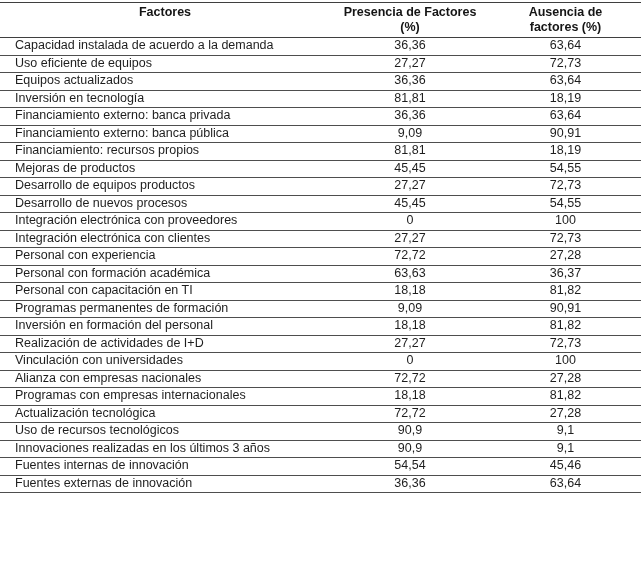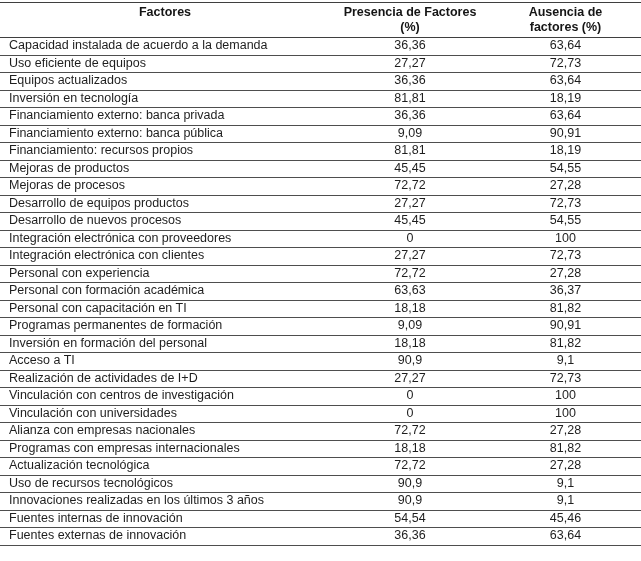--- a/index.html
+++ b/index.html
@@ -45,21 +45,21 @@
     font-size: 12.5px;
     line-height: 15.5px;
     vertical-align: top;
     padding: 0 0 1px 0;
     height: 15px;
     border-bottom: 1px solid #4e4e4e;
     color: #1e1e1e;
   }
   td.factor {
     text-align: left;
-    padding-left: 9px;
+    padding-left: 15px;
     padding-right: 6px;
   }
   td.num {
     text-align: center;
     margin-top: 18px;
   }
 </style>
 </head>
 <body>
 
@@ -114,25 +114,20 @@
     <td class="factor">Financiamiento: recursos propios</td>
     <td class="num">81,81</td>
     <td class="num">18,19</td>
   </tr>
         <tr>
     <td class="factor">Mejoras de productos</td>
     <td class="num">45,45</td>
     <td class="num">54,55</td>
   </tr>
         <tr>
-    <td class="factor">Mejoras de procesos</td>
-    <td class="num">72,72</td>
-    <td class="num">27,28</td>
-  </tr>
-        <tr>
     <td class="factor">Desarrollo de equipos productos</td>
     <td class="num">27,27</td>
     <td class="num">72,73</td>
   </tr>
         <tr>
     <td class="factor">Desarrollo de nuevos procesos</td>
     <td class="num">45,45</td>
     <td class="num">54,55</td>
   </tr>
         <tr>
@@ -164,33 +159,23 @@
     <td class="factor">Programas  permanentes de formación</td>
     <td class="num">9,09</td>
     <td class="num">90,91</td>
   </tr>
         <tr>
     <td class="factor">Inversión en formación del personal</td>
     <td class="num">18,18</td>
     <td class="num">81,82</td>
   </tr>
         <tr>
-    <td class="factor">Acceso a TI</td>
-    <td class="num">90,9</td>
-    <td class="num">9,1</td>
-  </tr>
-        <tr>
     <td class="factor">Realización de actividades de I+D</td>
     <td class="num">27,27</td>
     <td class="num">72,73</td>
-  </tr>
-        <tr>
-    <td class="factor">Vinculación con centros de investigación</td>
-    <td class="num">0</td>
-    <td class="num">100</td>
   </tr>
         <tr>
     <td class="factor">Vinculación con universidades</td>
     <td class="num">0</td>
     <td class="num">100</td>
   </tr>
         <tr>
     <td class="factor">Alianza con empresas nacionales</td>
     <td class="num">72,72</td>
     <td class="num">27,28</td>

